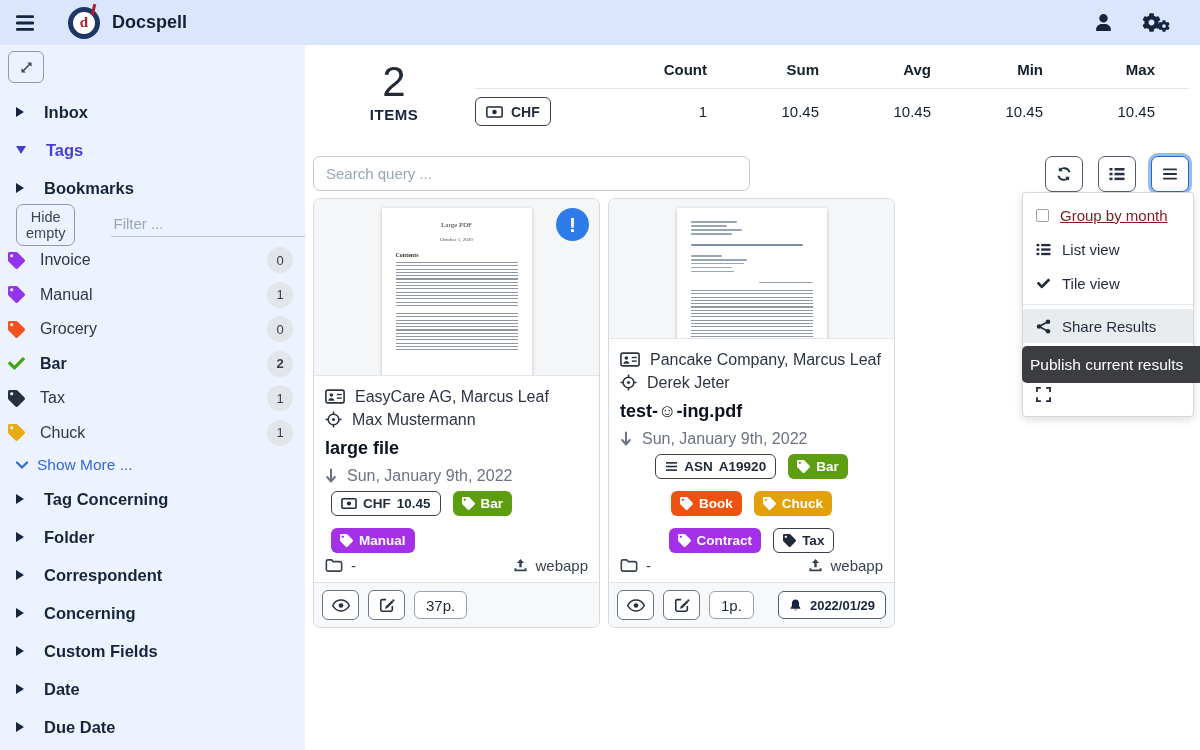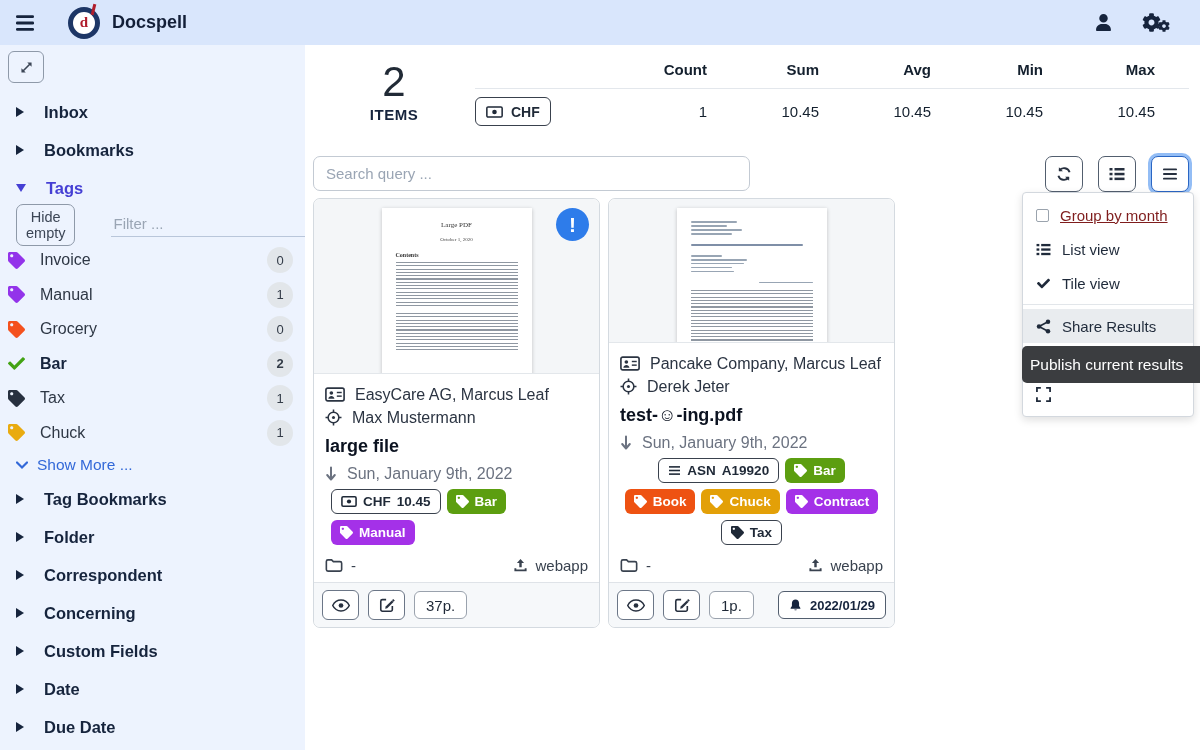--- a/index.html
+++ b/index.html
@@ -88,21 +88,21 @@
   .pdf-p2{height:40px;}
   .pdf-num{position:absolute;bottom:5px;left:0;right:0;text-align:center;font-size:5px;color:#555;}
   .ln{height:1.6px;background:#7e8ea1;margin-bottom:2.4px;border-radius:1px;opacity:.8;}
   .lt-gap{height:7px;}
   .alert-badge{position:absolute;top:9px;right:10px;width:33px;height:33px;border-radius:50%;background:#2e7cea;
                color:#fff;font-size:21px;font-weight:bold;display:flex;align-items:center;justify-content:center;}
   .card-meta{padding:9px 11px 0;display:flex;flex-direction:column;flex:1;}
   .meta-line{display:flex;align-items:center;gap:10px;font-size:16px;color:#2b3442;margin:2.5px 0;}
   .card-title{font-size:18px;font-weight:bold;color:#0b1220;margin:7px 0 5px;cursor:pointer;}
   .date-line{color:#6b7280;}
-  .badges{display:flex;flex-wrap:wrap;gap:6px;margin:4px 0 12px 6px;}
+  .badges{display:flex;flex-wrap:wrap;gap:12px;margin:4px 0 4px 6px;}
   .badges.centered{justify-content:center;margin-left:0;}
   .badge{display:inline-flex;align-items:center;gap:6px;height:25px;padding:0 9px;border-radius:6px;
          font-size:13.5px;font-weight:bold;color:#fff;cursor:pointer;box-sizing:border-box;}
   .badge.outline{background:#fff;border:1px solid #39414d;color:#1f2937;}
   .badge .wtg{width:13px;height:13px;fill:#fff;}
   .badge.outline .wtg{fill:#1f2937;}
   .folder-line{margin-top:auto;display:flex;align-items:center;gap:8px;font-size:15px;color:#39424f;
                padding-bottom:8px;}
   .src{margin-left:auto;display:flex;align-items:center;gap:7px;}
   .card-foot{display:flex;align-items:center;gap:9px;background:#f6f8fa;border-top:1px solid #dfe3e8;
@@ -166,27 +166,27 @@
           <path d="M4 12l8-8" stroke="currentColor" stroke-width="1.7"></path>
           <path d="M8.8 2.6h4.6v4.6z" fill="currentColor"></path>
           <path d="M7.2 13.4H2.6V8.8z" fill="currentColor"></path>
         </svg>
     </button>
     <nav class="sb-nav">
       <div class="sb-item">
         <span class="caret-r"></span>
         <span>Inbox</span>
       </div>
-      <div class="sb-item">
-        <span class="caret-r"></span>
-        <span>Bookmarks</span>
-      </div>
       <div class="sb-item tags-hdr">
         <span class="caret-d"></span>
         <span>Tags</span>
+      </div>
+      <div class="sb-item">
+        <span class="caret-r"></span>
+        <span>Bookmarks</span>
       </div>
 
       <div class="tag-controls">
         <button class="hide-empty">Hide empty</button>
         <span class="filter-wrap">
           <input class="filter-input" placeholder="Filter ..." style="">
 
         </span>
       </div>
 
@@ -235,21 +235,21 @@
 
       <div class="show-more">
         <svg width="12" height="9" viewBox="0 0 12 9">
             <path d="M1 1.5l5 5 5-5" fill="none" stroke="#3268d8" stroke-width="2.2" stroke-linecap="round"></path>
           </svg>
         <span>Show More ...</span>
       </div>
 
       <div class="sb-item">
         <span class="caret-r"></span>
-        <span>Tag Bookmarks</span>
+        <span>Tag Concerning</span>
       </div>
       <div class="sb-item">
         <span class="caret-r"></span>
         <span>Folder</span>
       </div>
       <div class="sb-item">
         <span class="caret-r"></span>
         <span>Correspondent</span>
       </div>
       <div class="sb-item">

